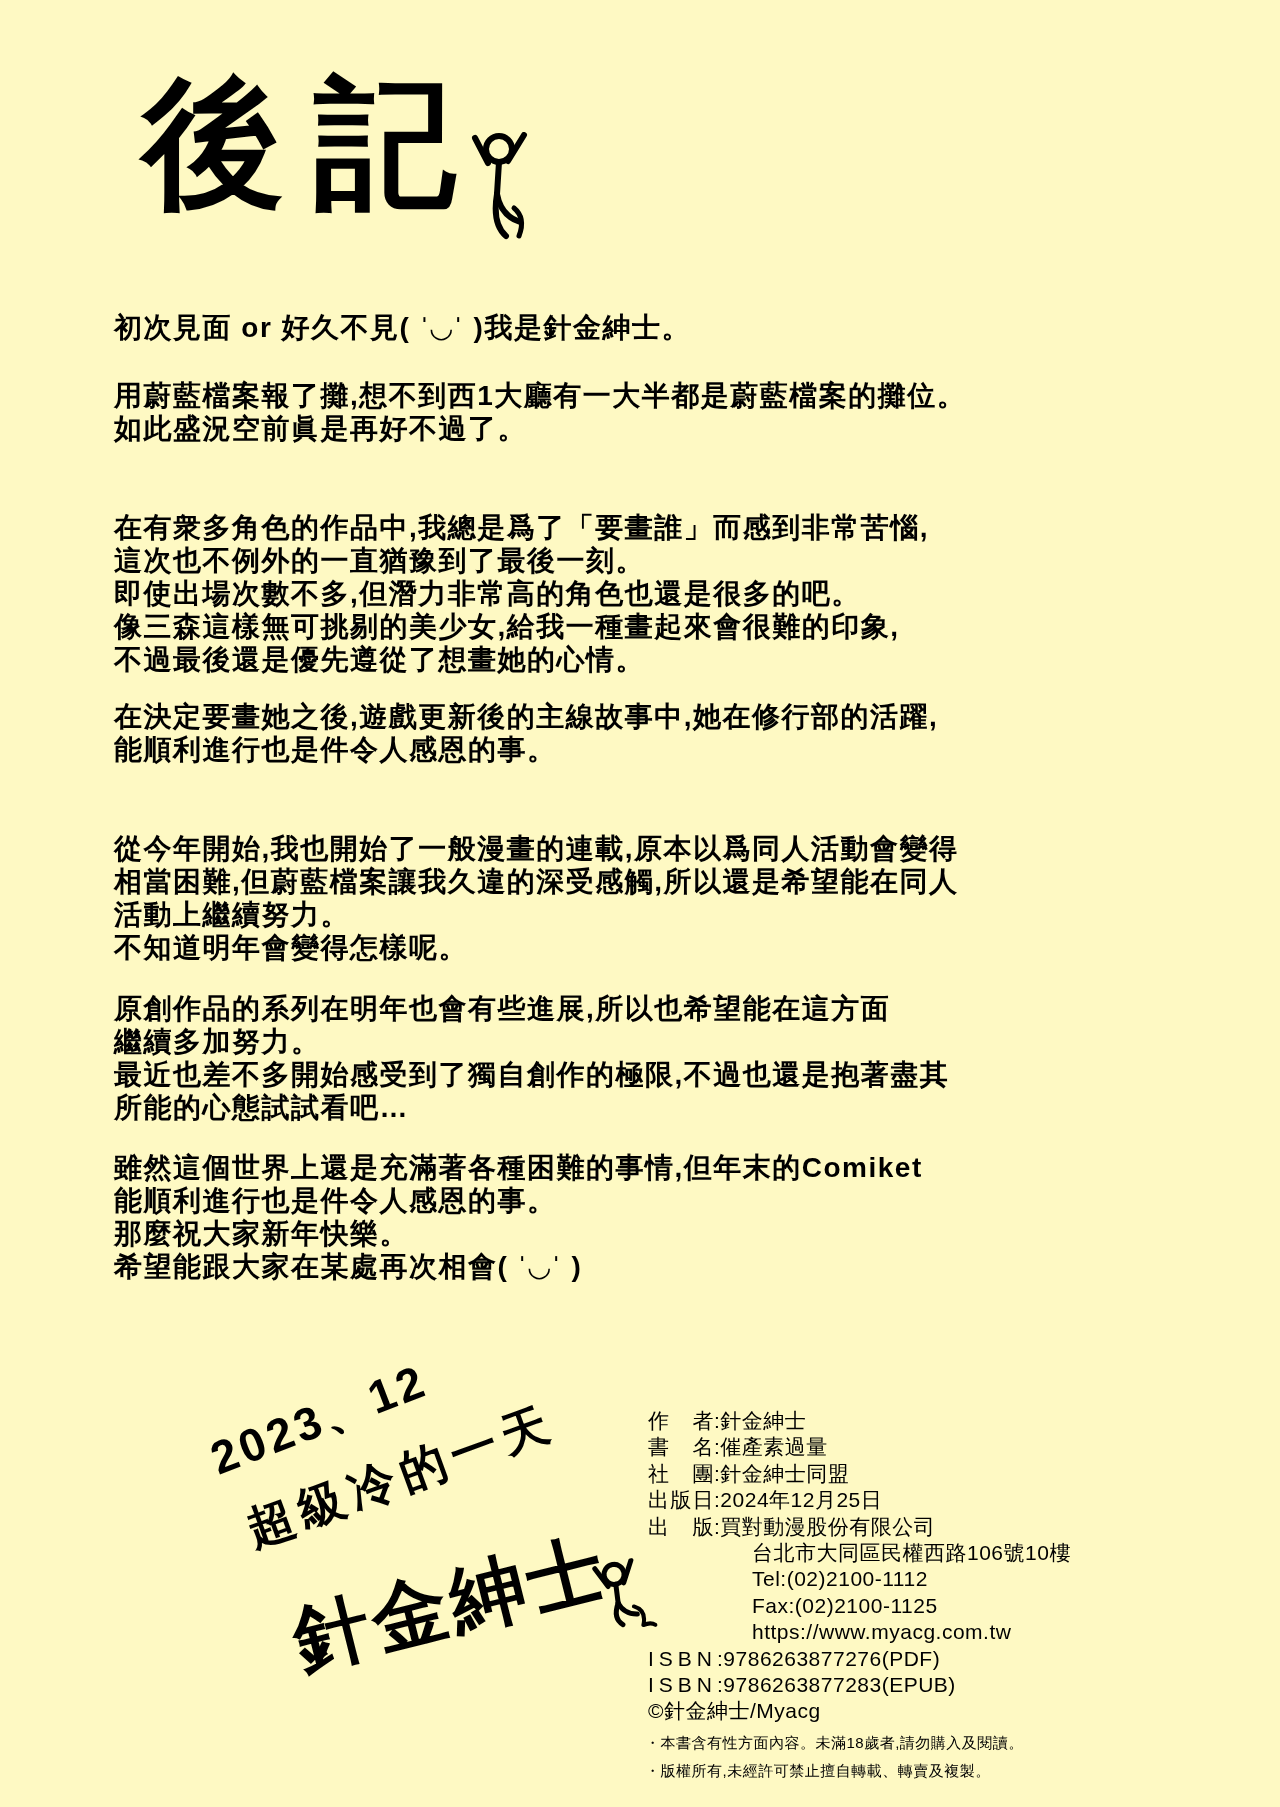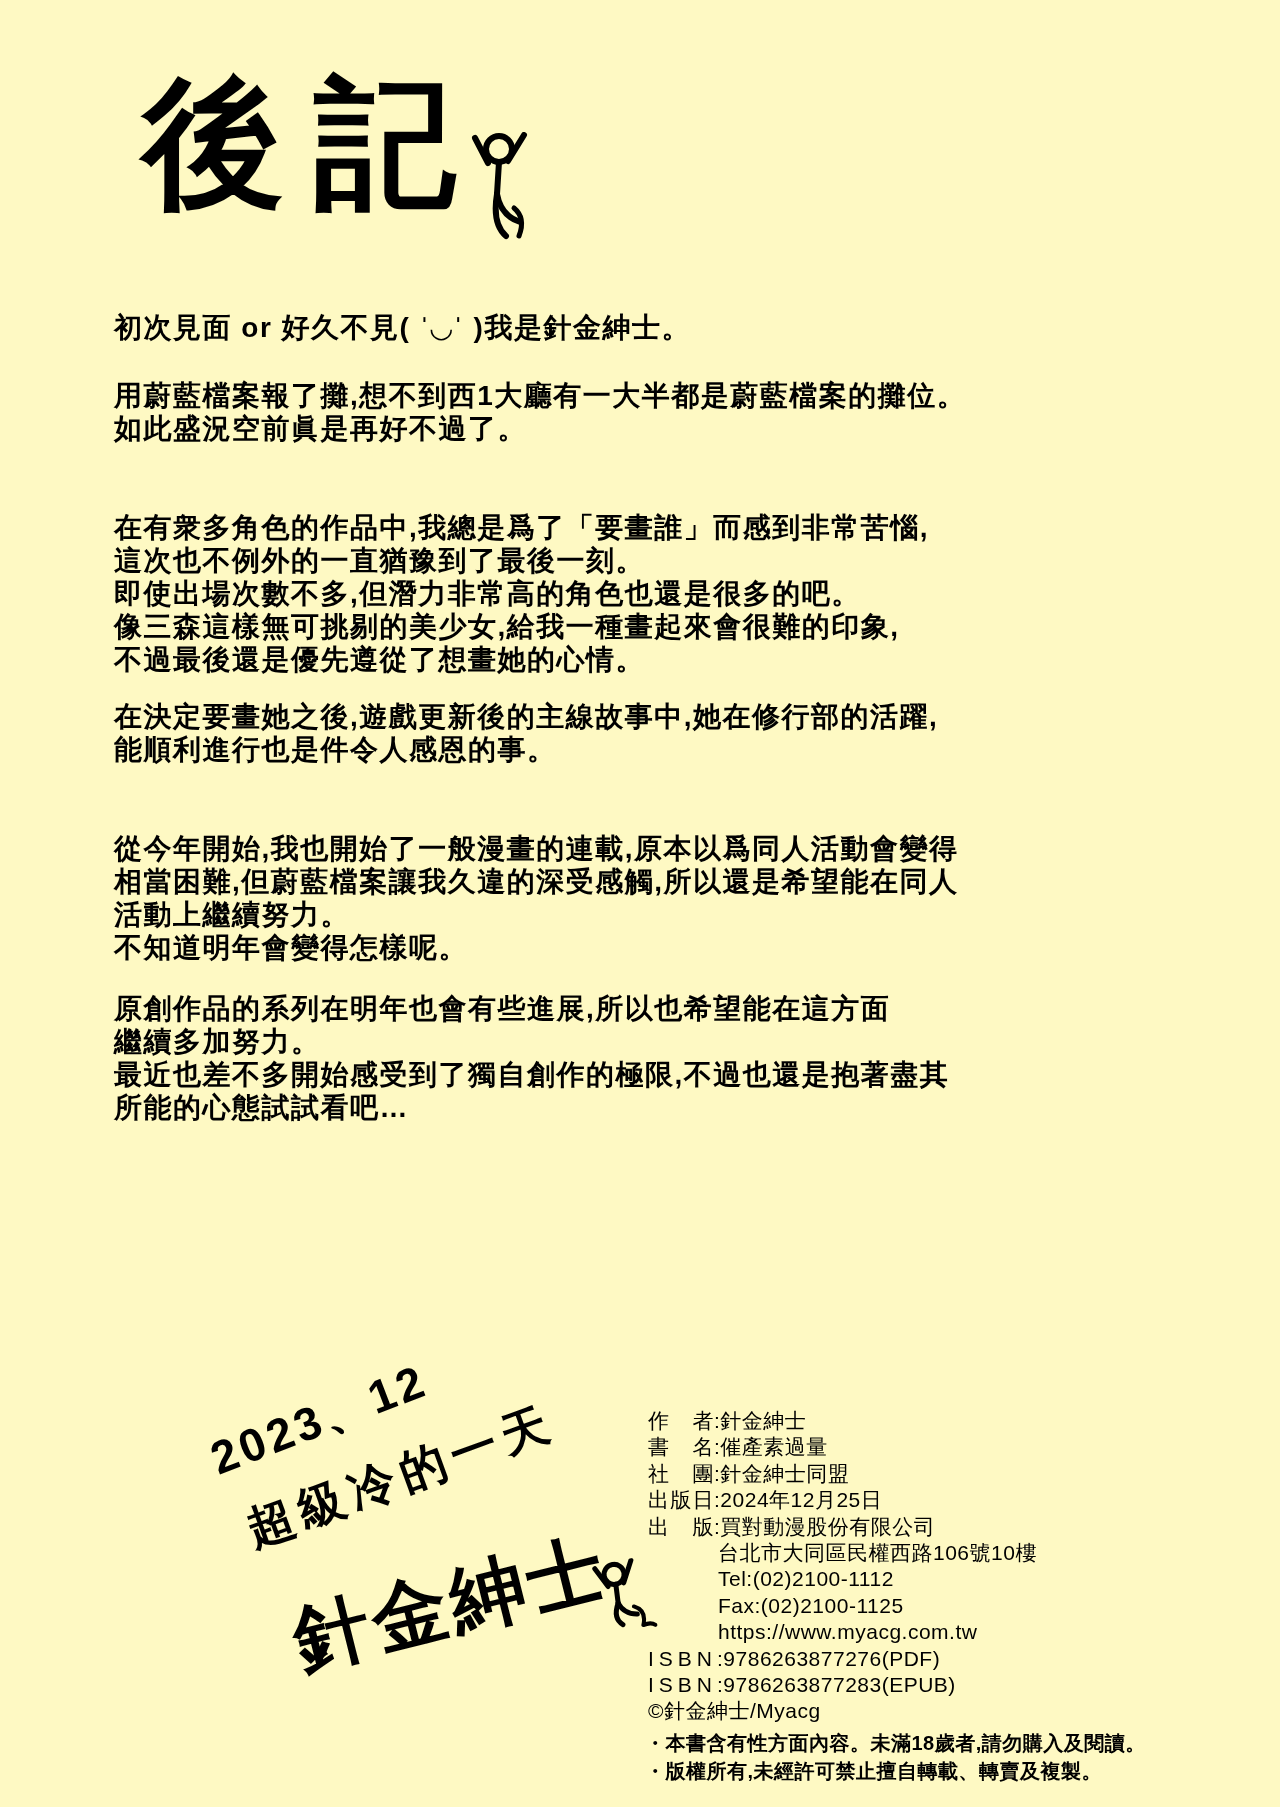--- a/index.html
+++ b/index.html
@@ -44,28 +44,28 @@
   .sig-name{left:283px;top:1594px;font-size:76px;transform:rotate(-14deg);transform-origin:left top;letter-spacing:4px;}
   .sig-doodle{position:absolute;left:596px;top:1560px;width:56px;height:72px;transform:rotate(-10deg);}
 
   
   .colophon{
     position:absolute;left:648px;top:1408px;
     font-size:21px;line-height:26.4px;
     font-weight:500;white-space:nowrap;letter-spacing:.5px;
   }
   .c-label{display:inline-block;width:66px;text-align:justify;text-align-last:justify;}
-  .c-detail{margin-left:70px;}
+  .c-detail{margin-left:104px;}
   .isbn-label{letter-spacing:5px;text-align:center;}
 
   
   .disclaimers{
     position:absolute;left:645px;top:1729px;
-    font-size:20px;line-height:28px;
-    font-weight:700;white-space:nowrap;letter-spacing:.5px;
+    font-size:15px;line-height:28px;
+    font-weight:400;white-space:nowrap;letter-spacing:.5px;
   }
 </style>
 </head>
 <body>
 
 <div class="page">
 
   <div class="title">後記</div>
   <svg class="title-doodle" viewBox="0 0 62 110">
     <circle class="doodle-stroke" cx="31" cy="17" r="13" stroke-width="6"></circle>
@@ -106,20 +106,26 @@
     <div>不知道明年會變得怎樣呢。</div>
   </div>
 
   <div class="para p6">
     <div>原創作品的系列在明年也會有些進展,所以也希望能在這方面</div>
     <div>繼續多加努力。</div>
     <div>最近也差不多開始感受到了獨自創作的極限,不過也還是抱著盡其</div>
     <div>所能的心態試試看吧…</div>
   </div>
 
+  <div class="para p7">
+    <div>雖然這個世界上還是充滿著各種困難的事情,但年末的Comiket</div>
+    <div>能順利進行也是件令人感恩的事。</div>
+    <div>那麼祝大家新年快樂。</div>
+    <div>希望能跟大家在某處再次相會( ˈ◡ˈ )</div>
+  </div>
 
   <div class="sig sig-date">2023、12</div>
   <div class="sig sig-note">超級冷的一天</div>
   <div class="sig sig-name">針金紳士</div>
   <svg class="sig-doodle" viewBox="0 0 56 72">
     <circle class="doodle-stroke" cx="22" cy="13" r="10" stroke-width="5"></circle>
     <path class="doodle-stroke" stroke-width="5" d="M4,4 L14,24"></path>
     <path class="doodle-stroke" stroke-width="5" d="M41,2 L30,23"></path>
     <path class="doodle-stroke" stroke-width="5" d="M22,23 L21,42"></path>
     <path class="doodle-stroke" stroke-width="5" d="M21,42 Q25,54 38,56"></path>

